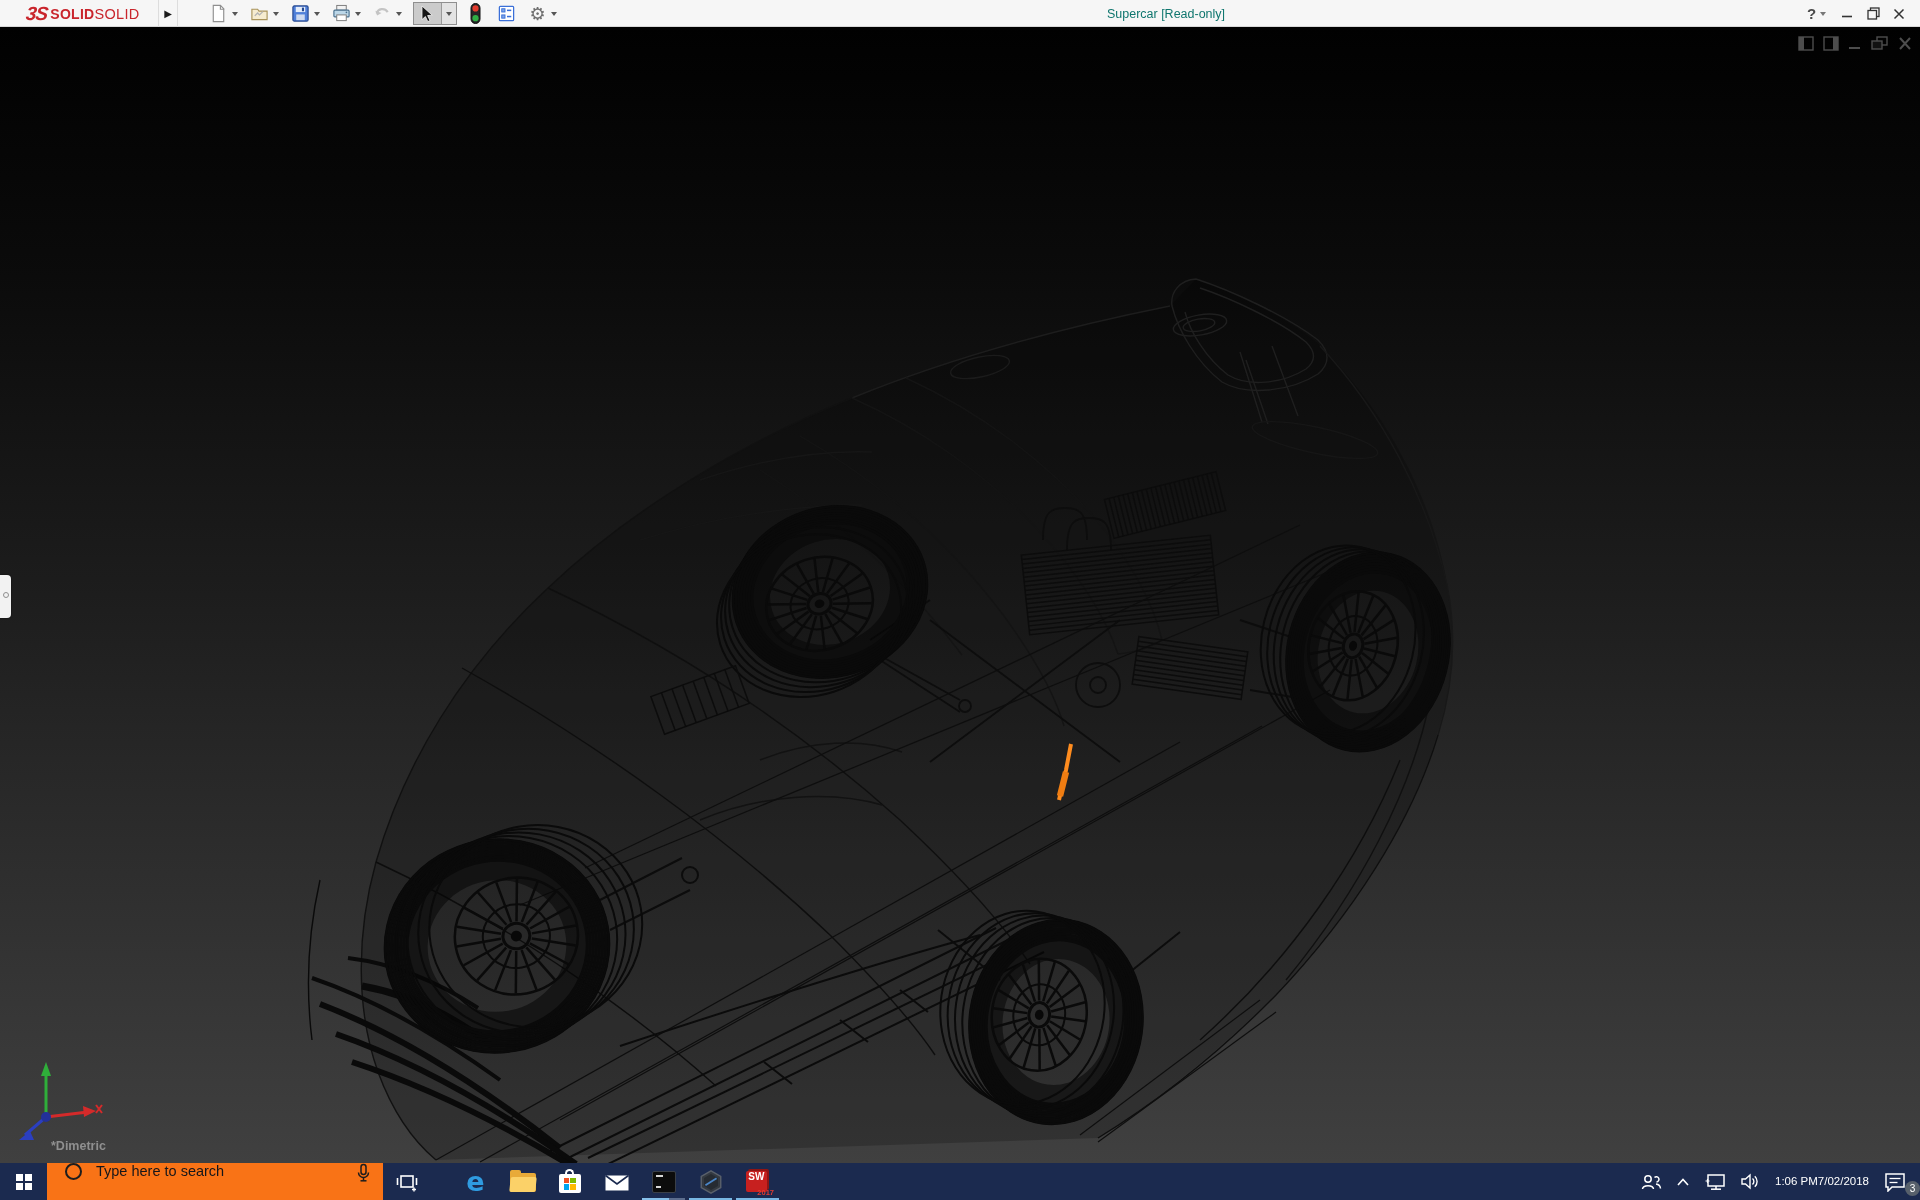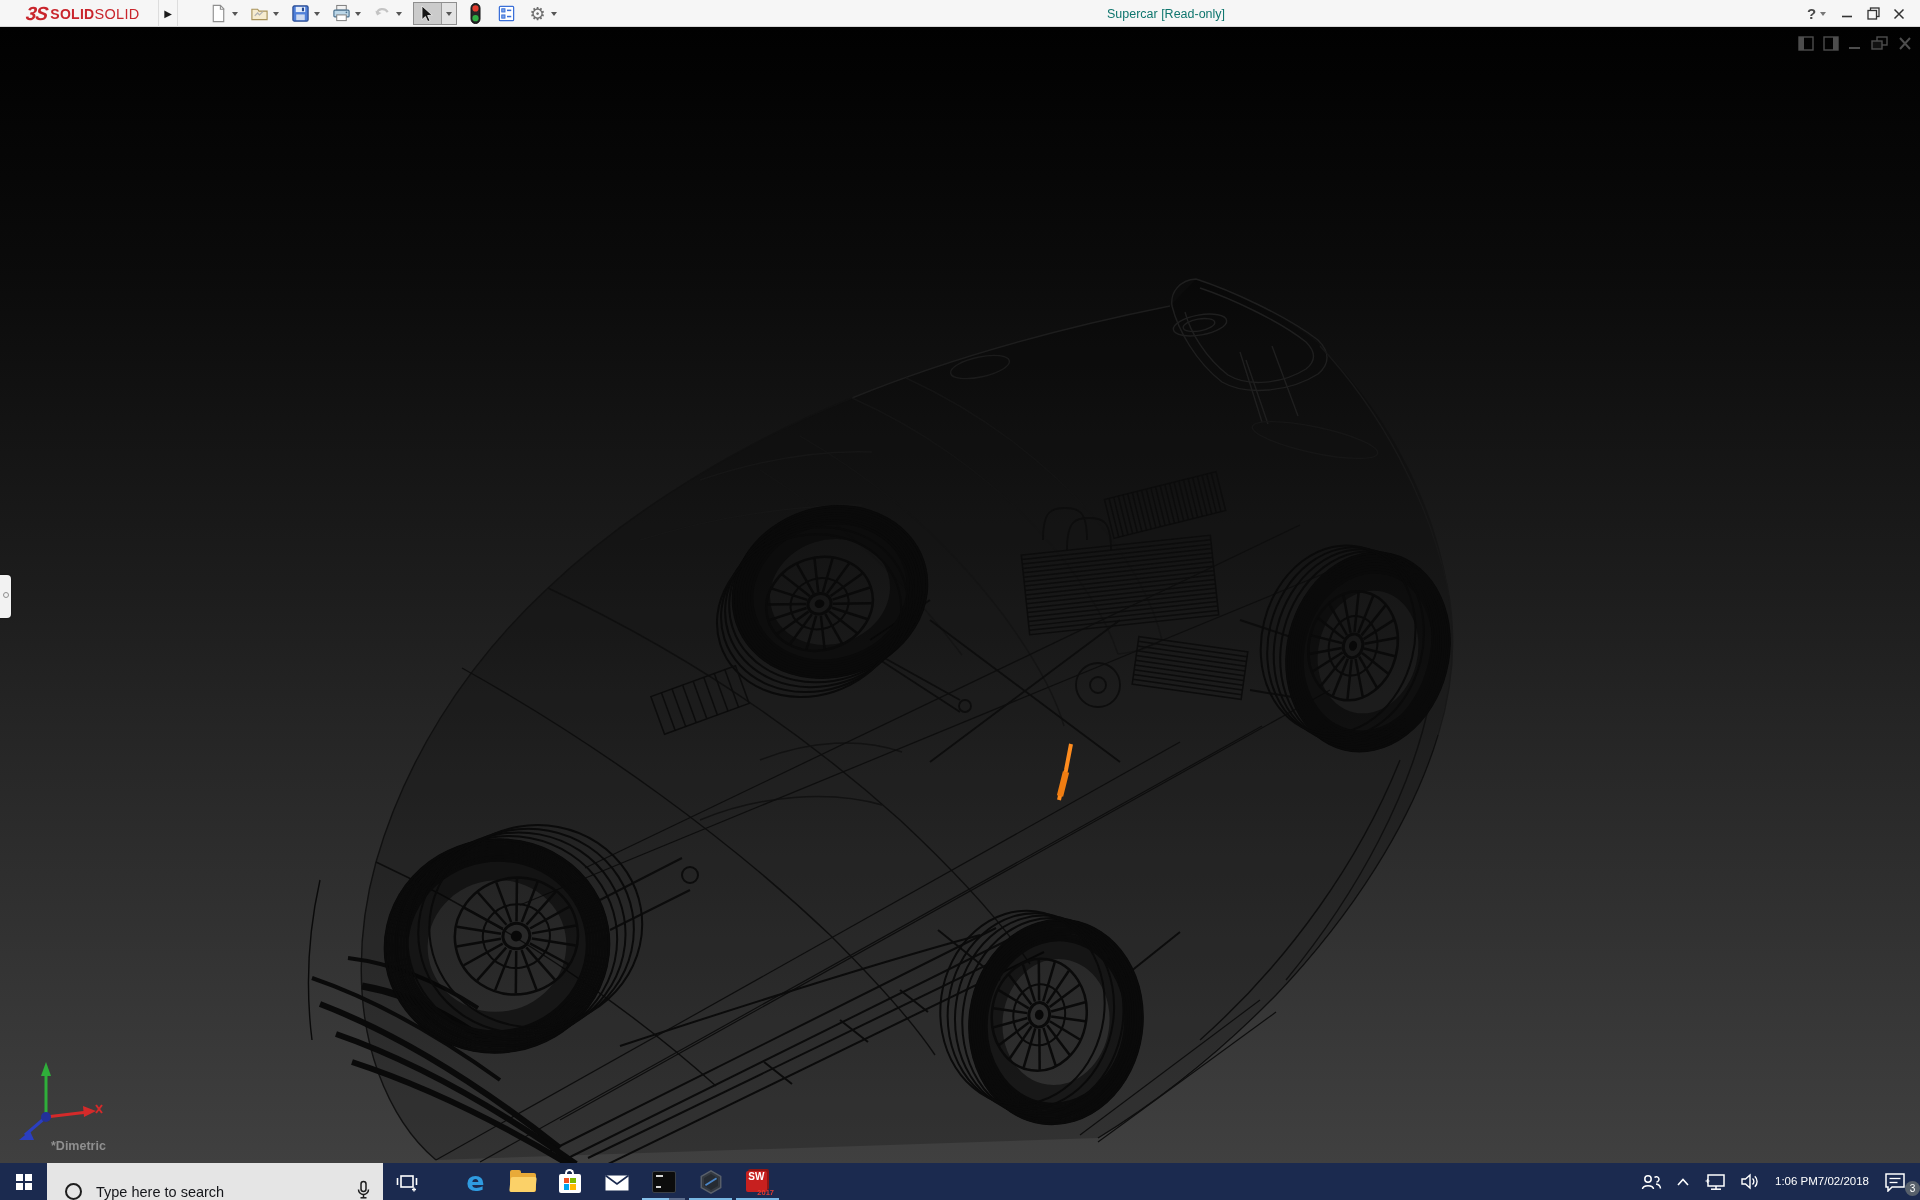--- a/index.html
+++ b/index.html
@@ -50,21 +50,21 @@
                   border-radius:50%; }
   .triad { position:absolute; left:8px; top:1028px; }
   .view-label { position:absolute; left:22px; top:1112px; font-size:12.5px; font-weight:600; color:#8f8f8f;margin-left:29px; }
 
   
   .taskbar { position:absolute; left:0; top:1163px; width:1920px; height:37px;
              background:#1b2a4f; display:flex; align-items:stretch; z-index:60; }
   .start-btn { width:47px; display:flex; align-items:center; justify-content:center; }
   .win-glyph { width:15px; height:15px; display:grid; grid-template-columns:7px 7px; grid-template-rows:7px 7px; gap:1.5px; }
   .win-glyph div { background:#fff; }
-  .search-box { width:336px; background:#e5e5e5; display:flex; align-items:flex-end; padding:0 10px; }
+  .search-box { width:336px; background:#f97316; display:flex; align-items:flex-start; padding:0 10px; }
   .cortana-ring { width:17px; height:17px; border:2.6px solid #1d1d1d; border-radius:50%; margin:0 14px 0 8px; flex:none; }
   .search-text { font-size:14.5px; color:#15161a; flex:1; white-space:nowrap; }
   .mic { flex:none; margin-right:2px; }
   .tb-app { width:47px; display:flex; align-items:center; justify-content:center; position:relative; }
   .taskview-slot { margin-right:22px; }
   .run-line { position:absolute; bottom:0; left:2px; right:2px; height:2.5px; background:#79b7e3; }
   .run-line.grouped { background:linear-gradient(90deg,#86c0ea 0 62%, #5c6d8d 62% 100%); }
   .edge-e { font-size:27px; font-weight:bold; color:#2f9be0; line-height:1; font-family:"DejaVu Sans", sans-serif; }
   .sw-cube { position:relative; width:25px; height:25px; }
   .sw-face { position:absolute; left:1px; top:2px; width:21px; height:21px; background:#c7201f;

